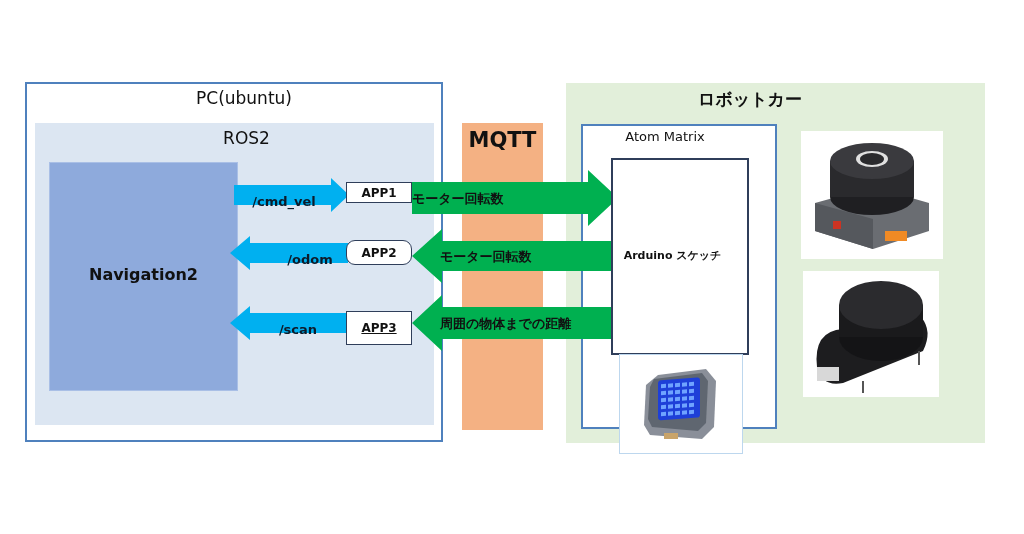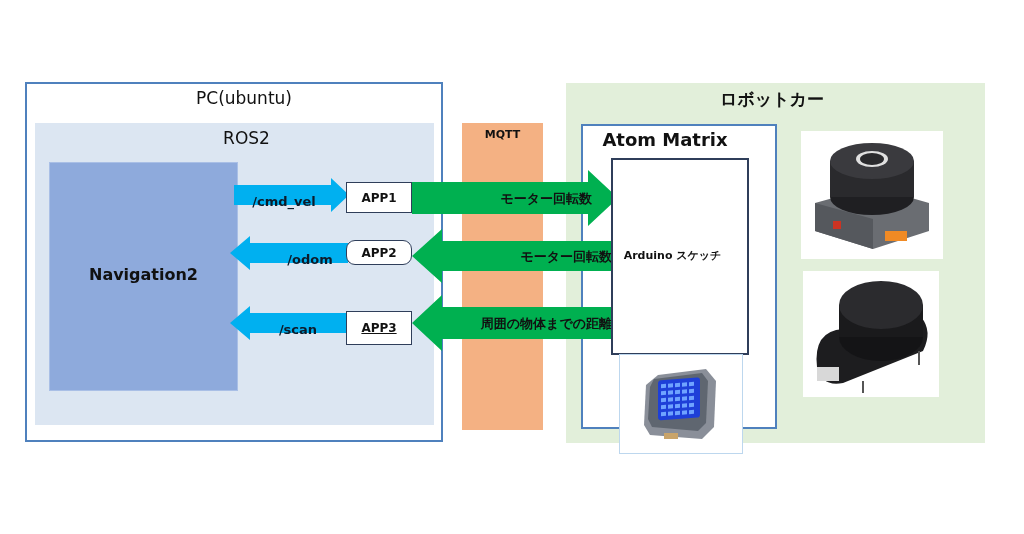--- a/index.html
+++ b/index.html
@@ -7,31 +7,31 @@
            font-family: "DejaVu Sans", "Liberation Sans", sans-serif; color: #111; }
     .abs { position: absolute; box-sizing: border-box; }
     .pc-box { left: 25px; top: 82px; width: 418px; height: 360px; border: 2px solid #4f81bd; background: #fff; }
     .ros-box { left: 35px; top: 123px; width: 399px; height: 302px; background: #dce6f2; }
     .nav-box { left: 49px; top: 162px; width: 189px; height: 229px; background: #8eaadc; border: 1px solid #a9bfe6; }
     .title { font-weight: bold; text-align: center; white-space: nowrap; }
     .pc-title { left: 25px; top: 88px; width: 438px; font-size: 17px; font-weight: normal; }
     .ros-title { left: 47px; top: 128px; width: 399px; font-size: 17px; font-weight: normal; }
     .nav-title { left: 49px; top: 265px; width: 189px; font-size: 16px; }
     .mqtt-box { left: 462px; top: 123px; width: 81px; height: 307px; background: #f4b183; }
-    .mqtt-title { left: 462px; top: 128px; width: 81px; font-size: 11px; }
+    .mqtt-title { left: 462px; top: 128px; width: 81px; font-size: 21px; }
     .robot-box { left: 566px; top: 83px; width: 419px; height: 360px; background: #e2efda; }
-    .robot-title { left: 566px; top: 88px; width: 368px; font-size: 17px; margin-left: 22px; }
+    .robot-title { left: 566px; top: 88px; width: 368px; font-size: 17px; }
     .atom-box { left: 581px; top: 124px; width: 196px; height: 305px; border: 2px solid #4f81bd; background: #fff; }
-    .atom-title { left: 581px; top: 129px; width: 168px; font-size: 18px; font-weight: bold; }
+    .atom-title { left: 581px; top: 129px; width: 168px; font-size: 13px; font-weight: normal; }
     .sketch-box { left: 611px; top: 158px; width: 138px; height: 197px; border: 2px solid #2f3e5a; background: #fff; }
     .sketch-label { left: 611px; top: 248px; width: 123px; font-size: 11px; text-align: center; font-weight: bold; }
     .app-box { border: 1.5px solid #2f3e5a; background: #fff; font-size: 12px; font-weight: bold;
                display: flex; align-items: center; justify-content: center; }
     .arrow { overflow: visible; }
-    .arrow-label { font-size: 13px; font-weight: bold; text-align: right; white-space: nowrap; }
+    .arrow-label { font-size: 13px; font-weight: bold; text-align: left; white-space: nowrap; }
     .topic-label { font-size: 13px; font-weight: bold; text-align: center; white-space: nowrap; color: #0d1b2a; margin-top: 8px; }
     .img-card { background: #fff; }
     .matrix-card { left: 619px; top: 354px; width: 124px; height: 100px; border: 1px solid #bdd7ee; background: #fff; }
   </style>
 </head>
 <body>
 
 <div class="abs pc-box"></div>
 <div class="abs title pc-title">PC(ubuntu)</div>
 <div class="abs ros-box"></div>
@@ -70,21 +70,21 @@
 <svg class="abs arrow" style="left:412px;top:229px;width:199px;height:54px" viewBox="0 0 199 54">
   <polygon points="199,12 30,12 30,0 0,27 30,54 30,42 199,42" fill="#00b050"></polygon>
 </svg>
 <div class="abs arrow-label" style="left:440px;top:248px;width:172px;">モーター回転数</div>
 
 <svg class="abs arrow" style="left:412px;top:295px;width:199px;height:56px" viewBox="0 0 199 56">
   <polygon points="199,12 30,12 30,0 0,28 30,56 30,44 199,44" fill="#00b050"></polygon>
 </svg>
 <div class="abs arrow-label" style="left:440px;top:315px;width:172px;">周囲の物体までの距離</div>
 
-<div class="abs app-box" style="left:346px;top:182px;width:66px;height:31px;">APP1</div>
+<div class="abs app-box" style="left:346px;top:182px;width:66px;height:21px;">APP1</div>
 <div class="abs app-box" style="left:346px;top:240px;width:66px;height:25px;border-radius:9px;">APP2</div>
 <div class="abs app-box" style="left:346px;top:311px;width:66px;height:34px;text-decoration:underline;">APP3</div>
 
 <div class="abs sketch-box"></div>
 <div class="abs sketch-label">Arduino スケッチ</div>
 
 <div class="abs matrix-card">
   <svg width="124" height="100" viewBox="0 0 124 100">
     <polygon points="38,20 86,14 96,26 94,72 82,84 30,80 24,70 26,30" fill="#8a8f99"></polygon>
     <polygon points="34,24 82,18 88,26 86,68 78,76 32,72 28,64 30,32" fill="#5f6670"></polygon>

